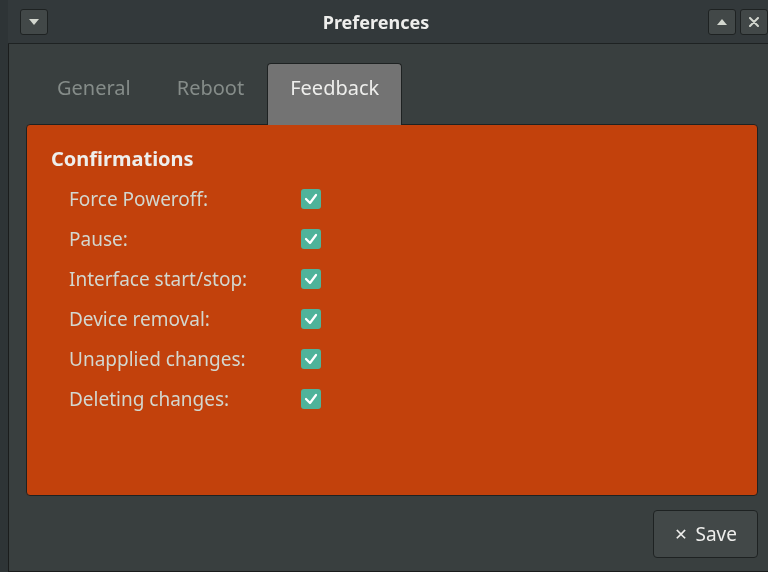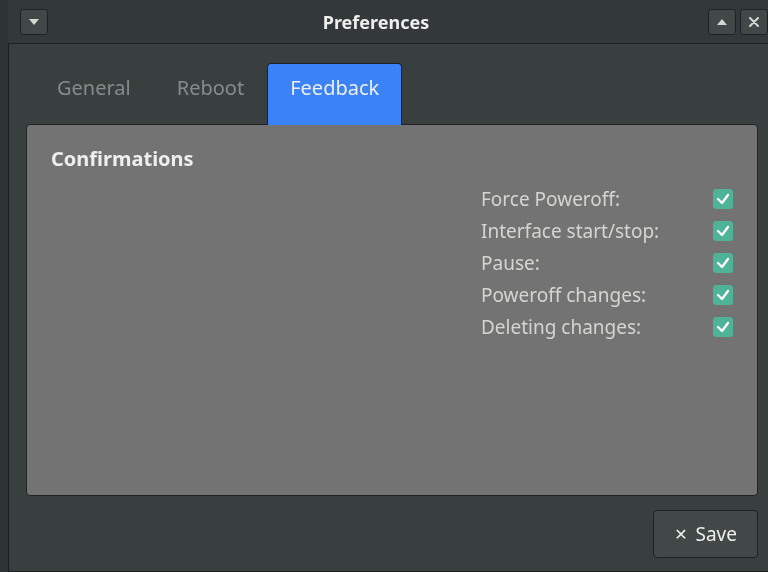--- a/index.html
+++ b/index.html
@@ -69,38 +69,38 @@
     cursor: pointer;
     border: 1px solid transparent;
     border-bottom: none;
     border-top-left-radius: 4px;
     border-top-right-radius: 4px;
     position: relative;
     top: 1px;
   }
   .tab.active {
     color: #eeeeec;
-    background: #3b82f6;
+    background: #737373;
     border-color: #1e2222;
   }
   .tabpanel {
     flex: 1;
-    background: #737373;
+    background: #c2410c;
     border: 1px solid #1e2222;
     border-radius: 4px;
     padding: 20px 24px;
     min-height: 0;
   }
   .section-title {
     font-weight: 700;
     font-size: 20px;
     color: #eeeeec;
     margin-bottom: 14px;
   }
-  .rows { display: flex; flex-direction: column; gap: 6px; padding-left: 18px; align-items: flex-end; }
+  .rows { display: flex; flex-direction: column; gap: 14px; padding-left: 18px; }
   .row { display: flex; align-items: center; }
   .row-label {
     width: 232px;
     font-size: 19px;
     color: #d3d7cf;
   }
   .check {
     width: 20px;
     height: 20px;
     background: #4fb39a;
@@ -174,40 +174,48 @@
             <span class="row-label">Force Poweroff:</span>
             <span class="check">
               <svg width="14" height="14" viewBox="0 0 14 14">
                   <path d="M2 7 L6 11 L12 3" stroke="#ffffff" stroke-width="2.2" fill="none" stroke-linecap="round" stroke-linejoin="round"></path>
                 </svg>
             </span>
           </div>
 
 
           <div class="row">
+            <span class="row-label">Pause:</span>
+            <span class="check">
+              <svg width="14" height="14" viewBox="0 0 14 14">
+                  <path d="M2 7 L6 11 L12 3" stroke="#ffffff" stroke-width="2.2" fill="none" stroke-linecap="round" stroke-linejoin="round"></path>
+                </svg>
+            </span>
+          </div>
+
+          <div class="row">
             <span class="row-label">Interface start/stop:</span>
             <span class="check">
               <svg width="14" height="14" viewBox="0 0 14 14">
                   <path d="M2 7 L6 11 L12 3" stroke="#ffffff" stroke-width="2.2" fill="none" stroke-linecap="round" stroke-linejoin="round"></path>
                 </svg>
             </span>
           </div>
 
           <div class="row">
-            <span class="row-label">Pause:</span>
-            <span class="check">
-              <svg width="14" height="14" viewBox="0 0 14 14">
-                  <path d="M2 7 L6 11 L12 3" stroke="#ffffff" stroke-width="2.2" fill="none" stroke-linecap="round" stroke-linejoin="round"></path>
-                </svg>
-            </span>
-          </div>
-
-
-          <div class="row">
-            <span class="row-label">Poweroff changes:</span>
+            <span class="row-label">Device removal:</span>
+            <span class="check">
+              <svg width="14" height="14" viewBox="0 0 14 14">
+                  <path d="M2 7 L6 11 L12 3" stroke="#ffffff" stroke-width="2.2" fill="none" stroke-linecap="round" stroke-linejoin="round"></path>
+                </svg>
+            </span>
+          </div>
+
+          <div class="row">
+            <span class="row-label">Unapplied changes:</span>
             <span class="check">
               <svg width="14" height="14" viewBox="0 0 14 14">
                   <path d="M2 7 L6 11 L12 3" stroke="#ffffff" stroke-width="2.2" fill="none" stroke-linecap="round" stroke-linejoin="round"></path>
                 </svg>
             </span>
           </div>
 
           <div class="row">
             <span class="row-label">Deleting changes:</span>
             <span class="check">

